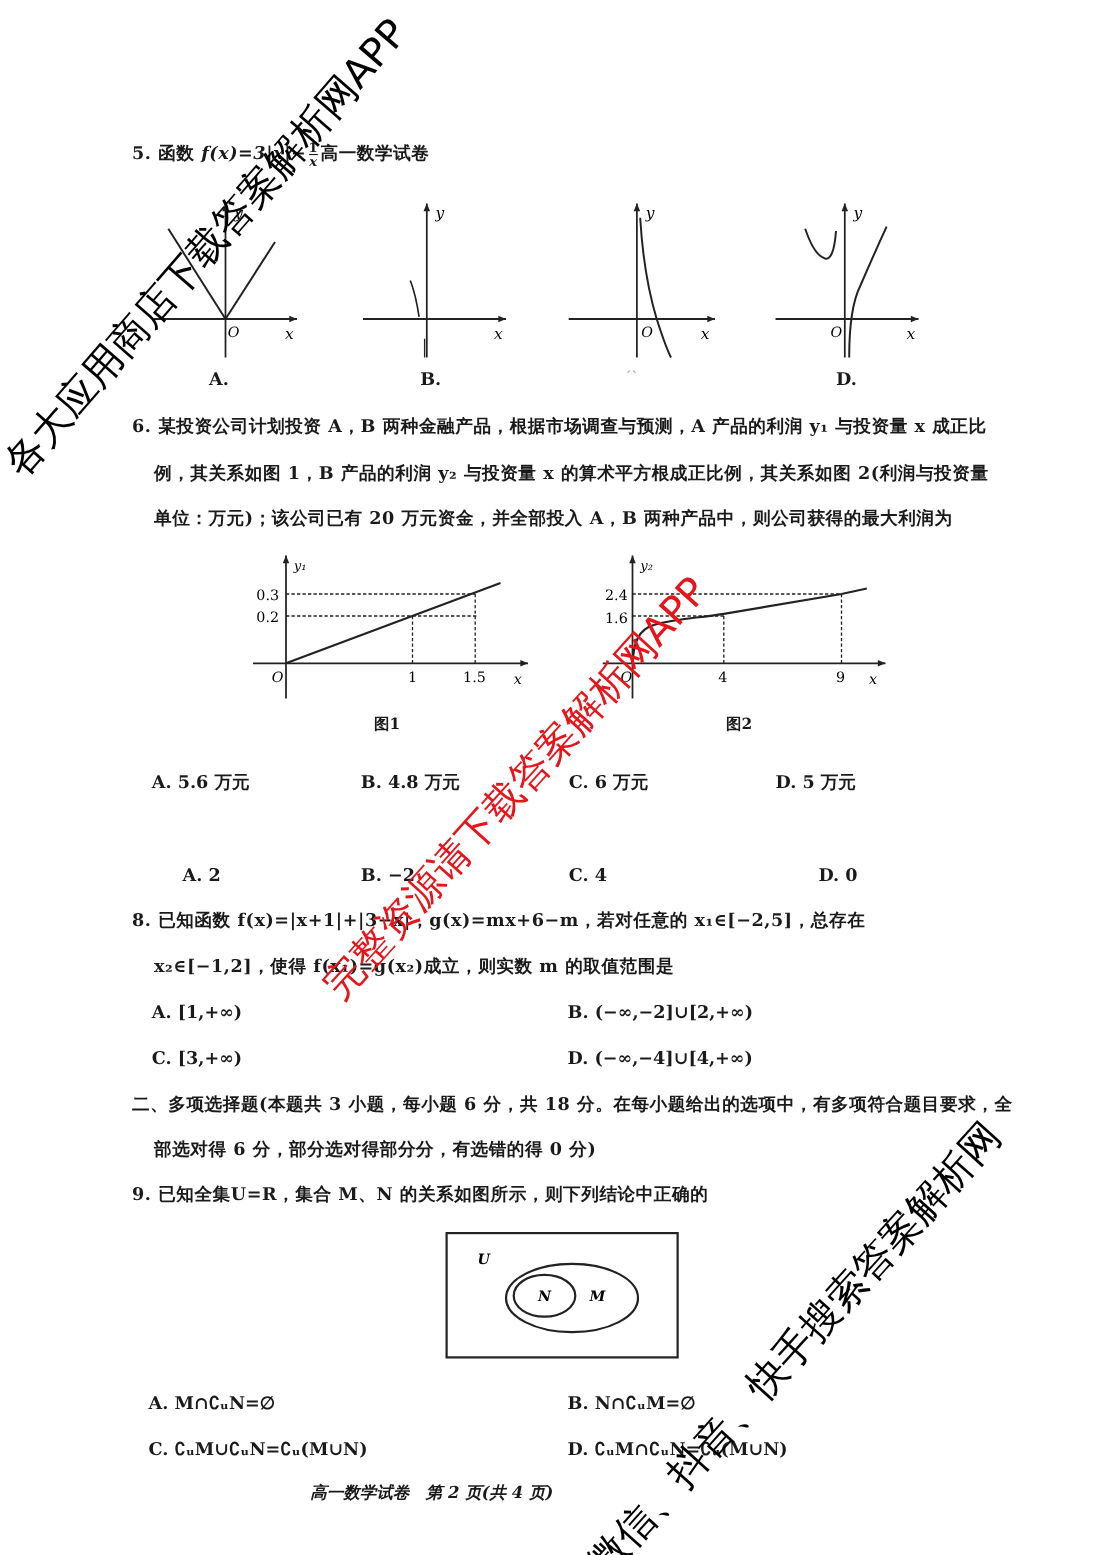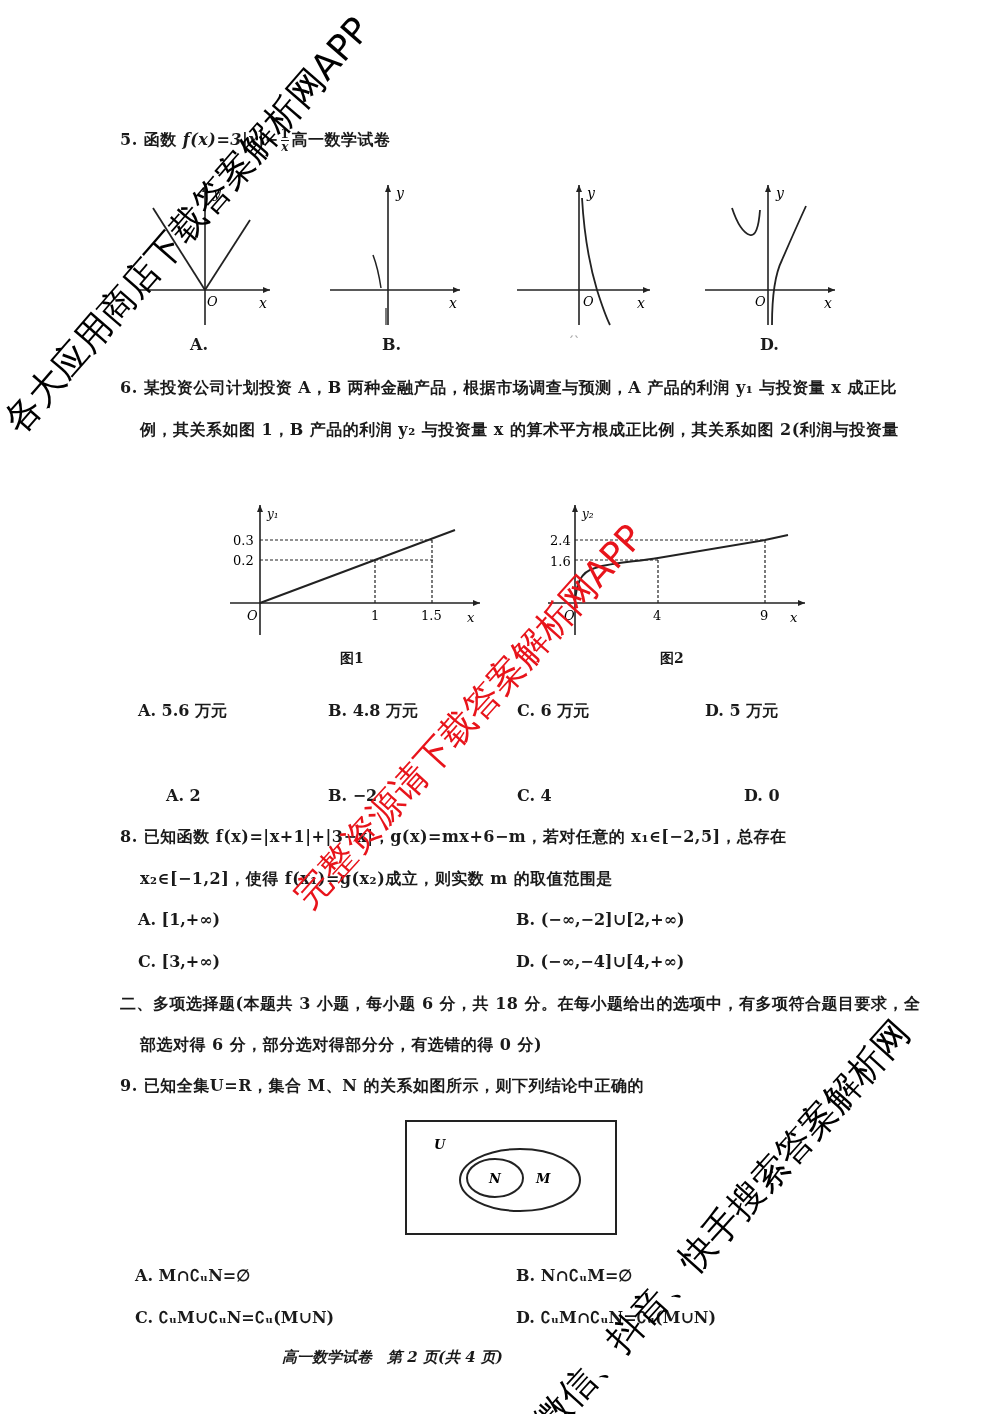--- a/index.html
+++ b/index.html
@@ -72,20 +72,21 @@
     <path d="M32,28 Q40,52 50,55 Q58,57 60,30" stroke="#222" stroke-width="1.8" fill="none"></path>
     <path d="M72,145 Q72,100 82,80 Q95,50 106,26" stroke="#222" stroke-width="1.8" fill="none"></path>
     <text x="76" y="18" font-size="14" font-style="italic">y</text>
     <text x="124" y="128" font-size="14" font-style="italic">x</text>
     <text x="55" y="126" font-size="13" font-style="italic">O</text>
   </svg>
   <div class="opt" style="left:760px; top:335px;">D.</div>
 
   <div class="line" style="left:120px; top:378px;">6. 某投资公司计划投资 A，B 两种金融产品，根据市场调查与预测，A 产品的利润 y₁ 与投资量 x 成正比</div>
   <div class="line" style="left:140px; top:420px;">例，其关系如图 1，B 产品的利润 y₂ 与投资量 x 的算术平方根成正比例，其关系如图 2(利润与投资量</div>
+  <div class="line" style="left:140px; top:461px;">单位：万元)；该公司已有 20 万元资金，并全部投入 A，B 两种产品中，则公司获得的最大利润为</div>
 
   <svg class="fig" style="left:225px; top:500px;" width="260" height="140">
     <line x1="5" y1="103" x2="255" y2="103" stroke="#222" stroke-width="1.6"></line>
     <polygon points="255,103 248,100 248,106" fill="#222"></polygon>
     <line x1="35" y1="135" x2="35" y2="5" stroke="#222" stroke-width="1.6"></line>
     <polygon points="35,5 32,12 38,12" fill="#222"></polygon>
     <line x1="35" y1="103" x2="230" y2="30" stroke="#222" stroke-width="2"></line>
     <line x1="35" y1="60" x2="150" y2="60" stroke="#222" stroke-width="1.2" stroke-dasharray="3,2"></line>
     <line x1="150" y1="60" x2="210" y2="60" stroke="#222" stroke-width="1.2" stroke-dasharray="3,2"></line>
     <line x1="35" y1="40" x2="207" y2="40" stroke="#222" stroke-width="1.2" stroke-dasharray="3,2"></line>

